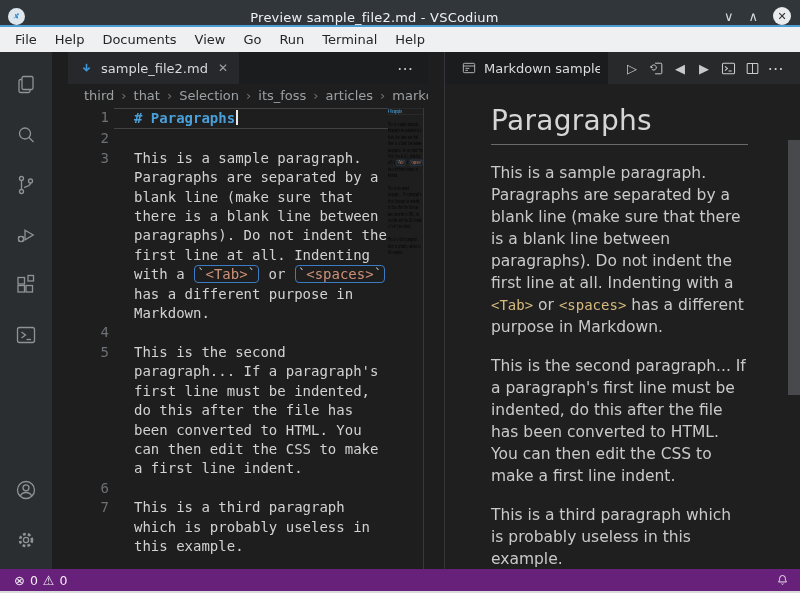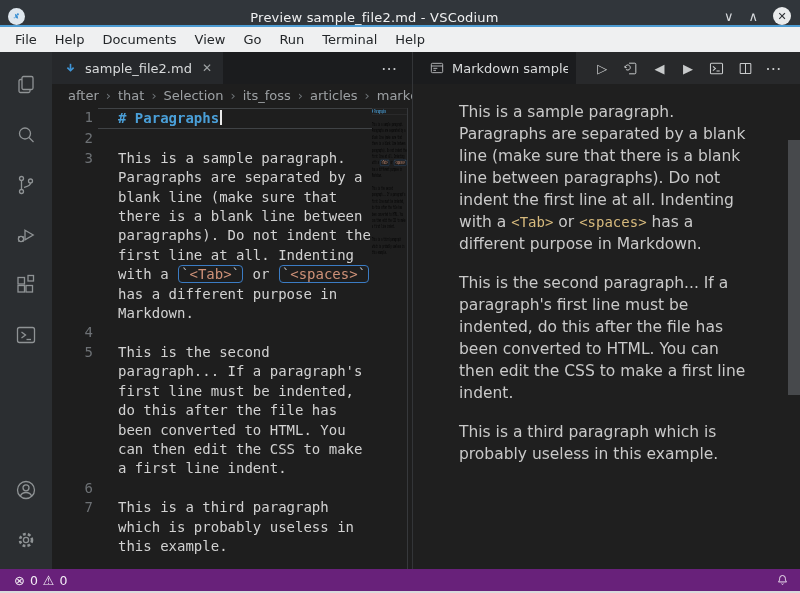--- a/index.html
+++ b/index.html
@@ -23,21 +23,21 @@
   .tb-btn { font-size: 13px; line-height: 1; cursor: default; }
   .tb-close { width: 18px; height: 18px; border-radius: 50%; background: #e9ebec; color: #2b2f33;
     display: flex; align-items: center; justify-content: center; font-size: 11px; font-weight: bold; }
   
   .menubar {
     height: 25px; background: #eff0f1; color: #232629;
     display: flex; align-items: center; font-size: 13px; padding-left: 6px; flex: 0 0 auto;
   }
   .menu-item { padding: 3px 9px; border-radius: 3px; }
   
-  .main { flex: 1; display: flex; min-height: 0; }
+  .main { flex: 1; display: flex; min-height: 0; gap: 16px; }
   
   .activitybar { width: 52px; background: #2b2e31; display: flex; flex-direction: column;
     align-items: center; padding: 8px 0 4px; flex: 0 0 auto; }
   .ab-icon { width: 48px; height: 50px; display: flex; align-items: center; justify-content: center;
     color: #8f9395; }
   .ab-spacer { flex: 1; }
   
   .editor-group { width: 360px; flex: 0 0 auto; display: flex; flex-direction: column; background: #1e1e1e; }
   .tabbar { height: 32px; background: #1b1c1e; display: flex; align-items: stretch; flex: 0 0 auto; }
   .tab { background: #26282b; display: flex; align-items: center; gap: 7px; padding: 0 11px;
@@ -200,21 +200,21 @@
               <path d="M12 4.5v9.5"></path>
                 <path d="M7 10.5l5 5 5-5"></path>
             </svg>
           </span>
           <span>sample_file2.md</span>
           <span class="tab-close">✕</span>
         </div>
         <div class="tab-more">⋯</div>
       </div>
       <div class="breadcrumb">
-          <span class="crumb">after</span>
+          <span class="crumb">third</span>
           <span class="crumb-sep">›</span>
           <span class="crumb">that</span>
           <span class="crumb-sep">›</span>
           <span class="crumb">Selection</span>
           <span class="crumb-sep">›</span>
           <span class="crumb">its_foss</span>
           <span class="crumb-sep">›</span>
           <span class="crumb">articles</span>
           <span class="crumb-sep">›</span>
           <span class="crumb">markdown</span>
@@ -340,20 +340,21 @@
           <span class="pv-action">
             <svg width="17" height="17" viewBox="0 0 24 24" fill="none" stroke="currentColor" stroke-width="1.5">
               <rect x="4.5" y="5" width="15" height="14" rx="1"></rect>
                 <path d="M12 5v14"></path>
             </svg>
           </span>
           <span class="pv-action pv-more">⋯</span>
         </div>
       </div>
       <div class="pv-content">
+        <h1>Paragraphs</h1>
         <div id="pv-paras">
             <p>This is a sample paragraph. Paragraphs are separated by a blank line (make sure that there is a blank line between paragraphs). Do not indent the first line at all. Indenting with a <code>&lt;Tab&gt;</code> or <code>&lt;spaces&gt;</code> has a different purpose in Markdown.</p>
             <p>This is the second paragraph... If a paragraph's first line must be indented, do this after the file has been converted to HTML. You can then edit the CSS to make a first line indent.</p>
             <p>This is a third paragraph which is probably useless in this example.</p>
           </div>
       </div>
       <div class="pv-scrollthumb"></div>
     </div>
   </div>
 

